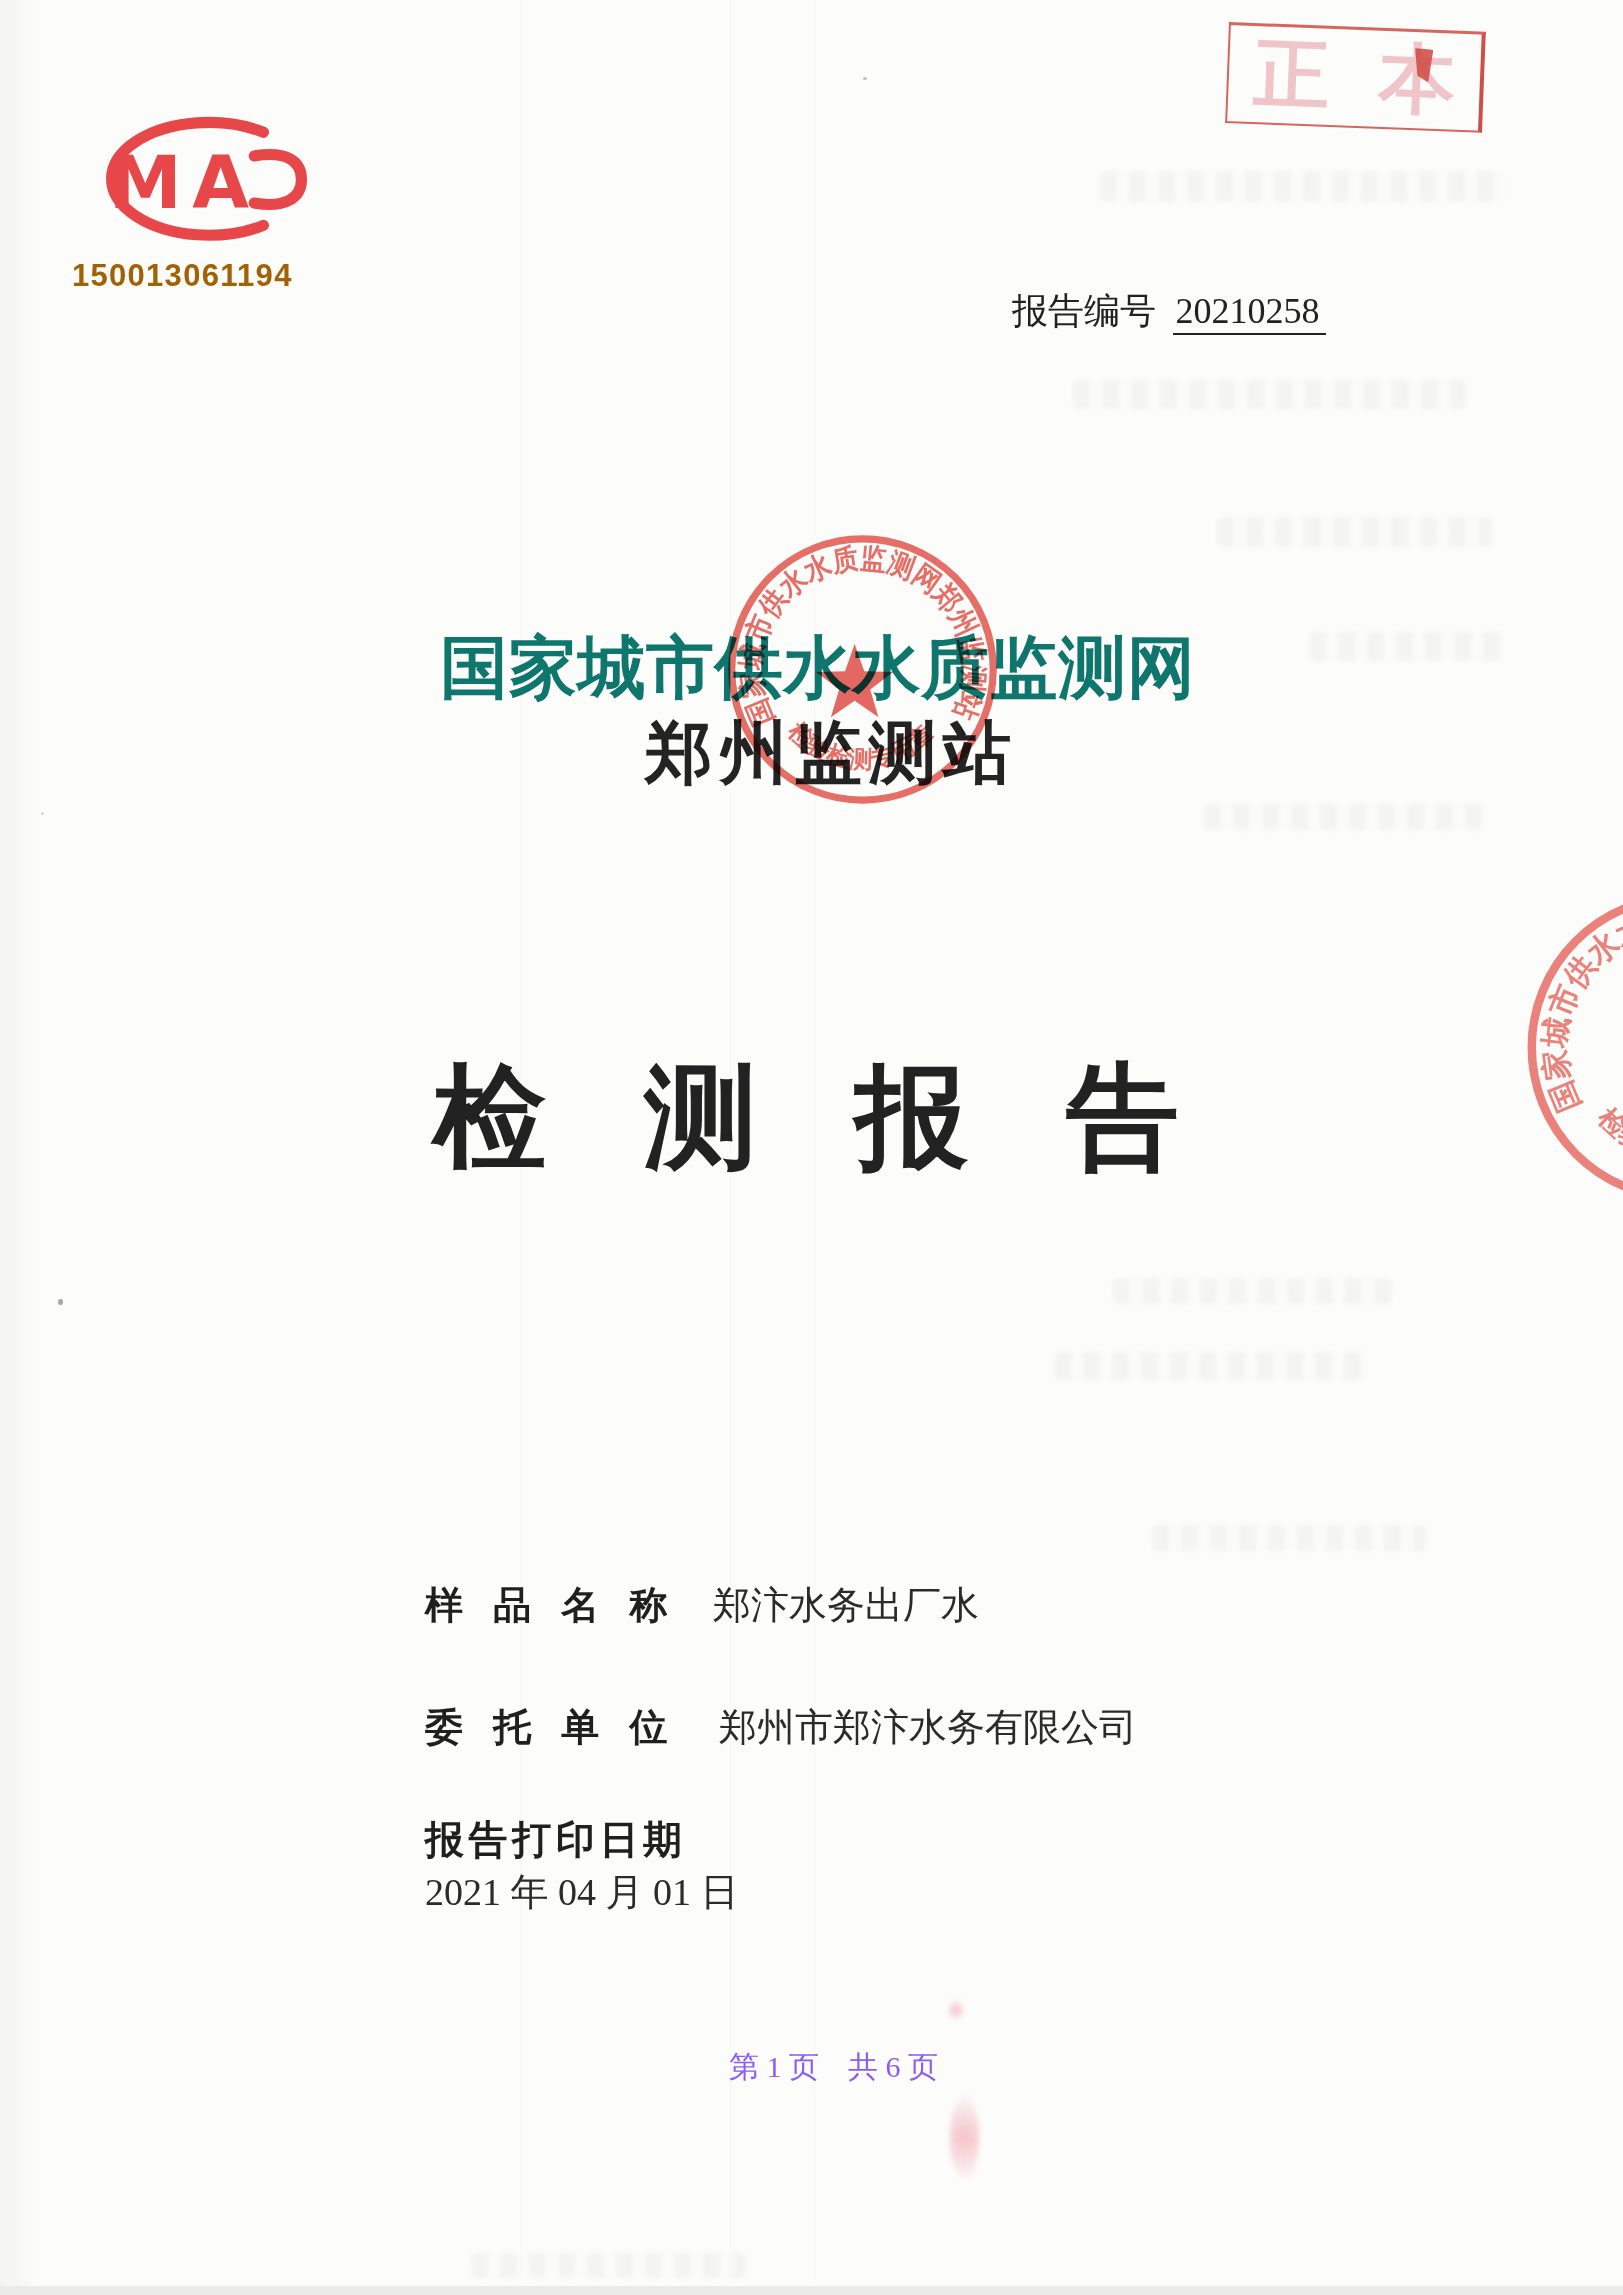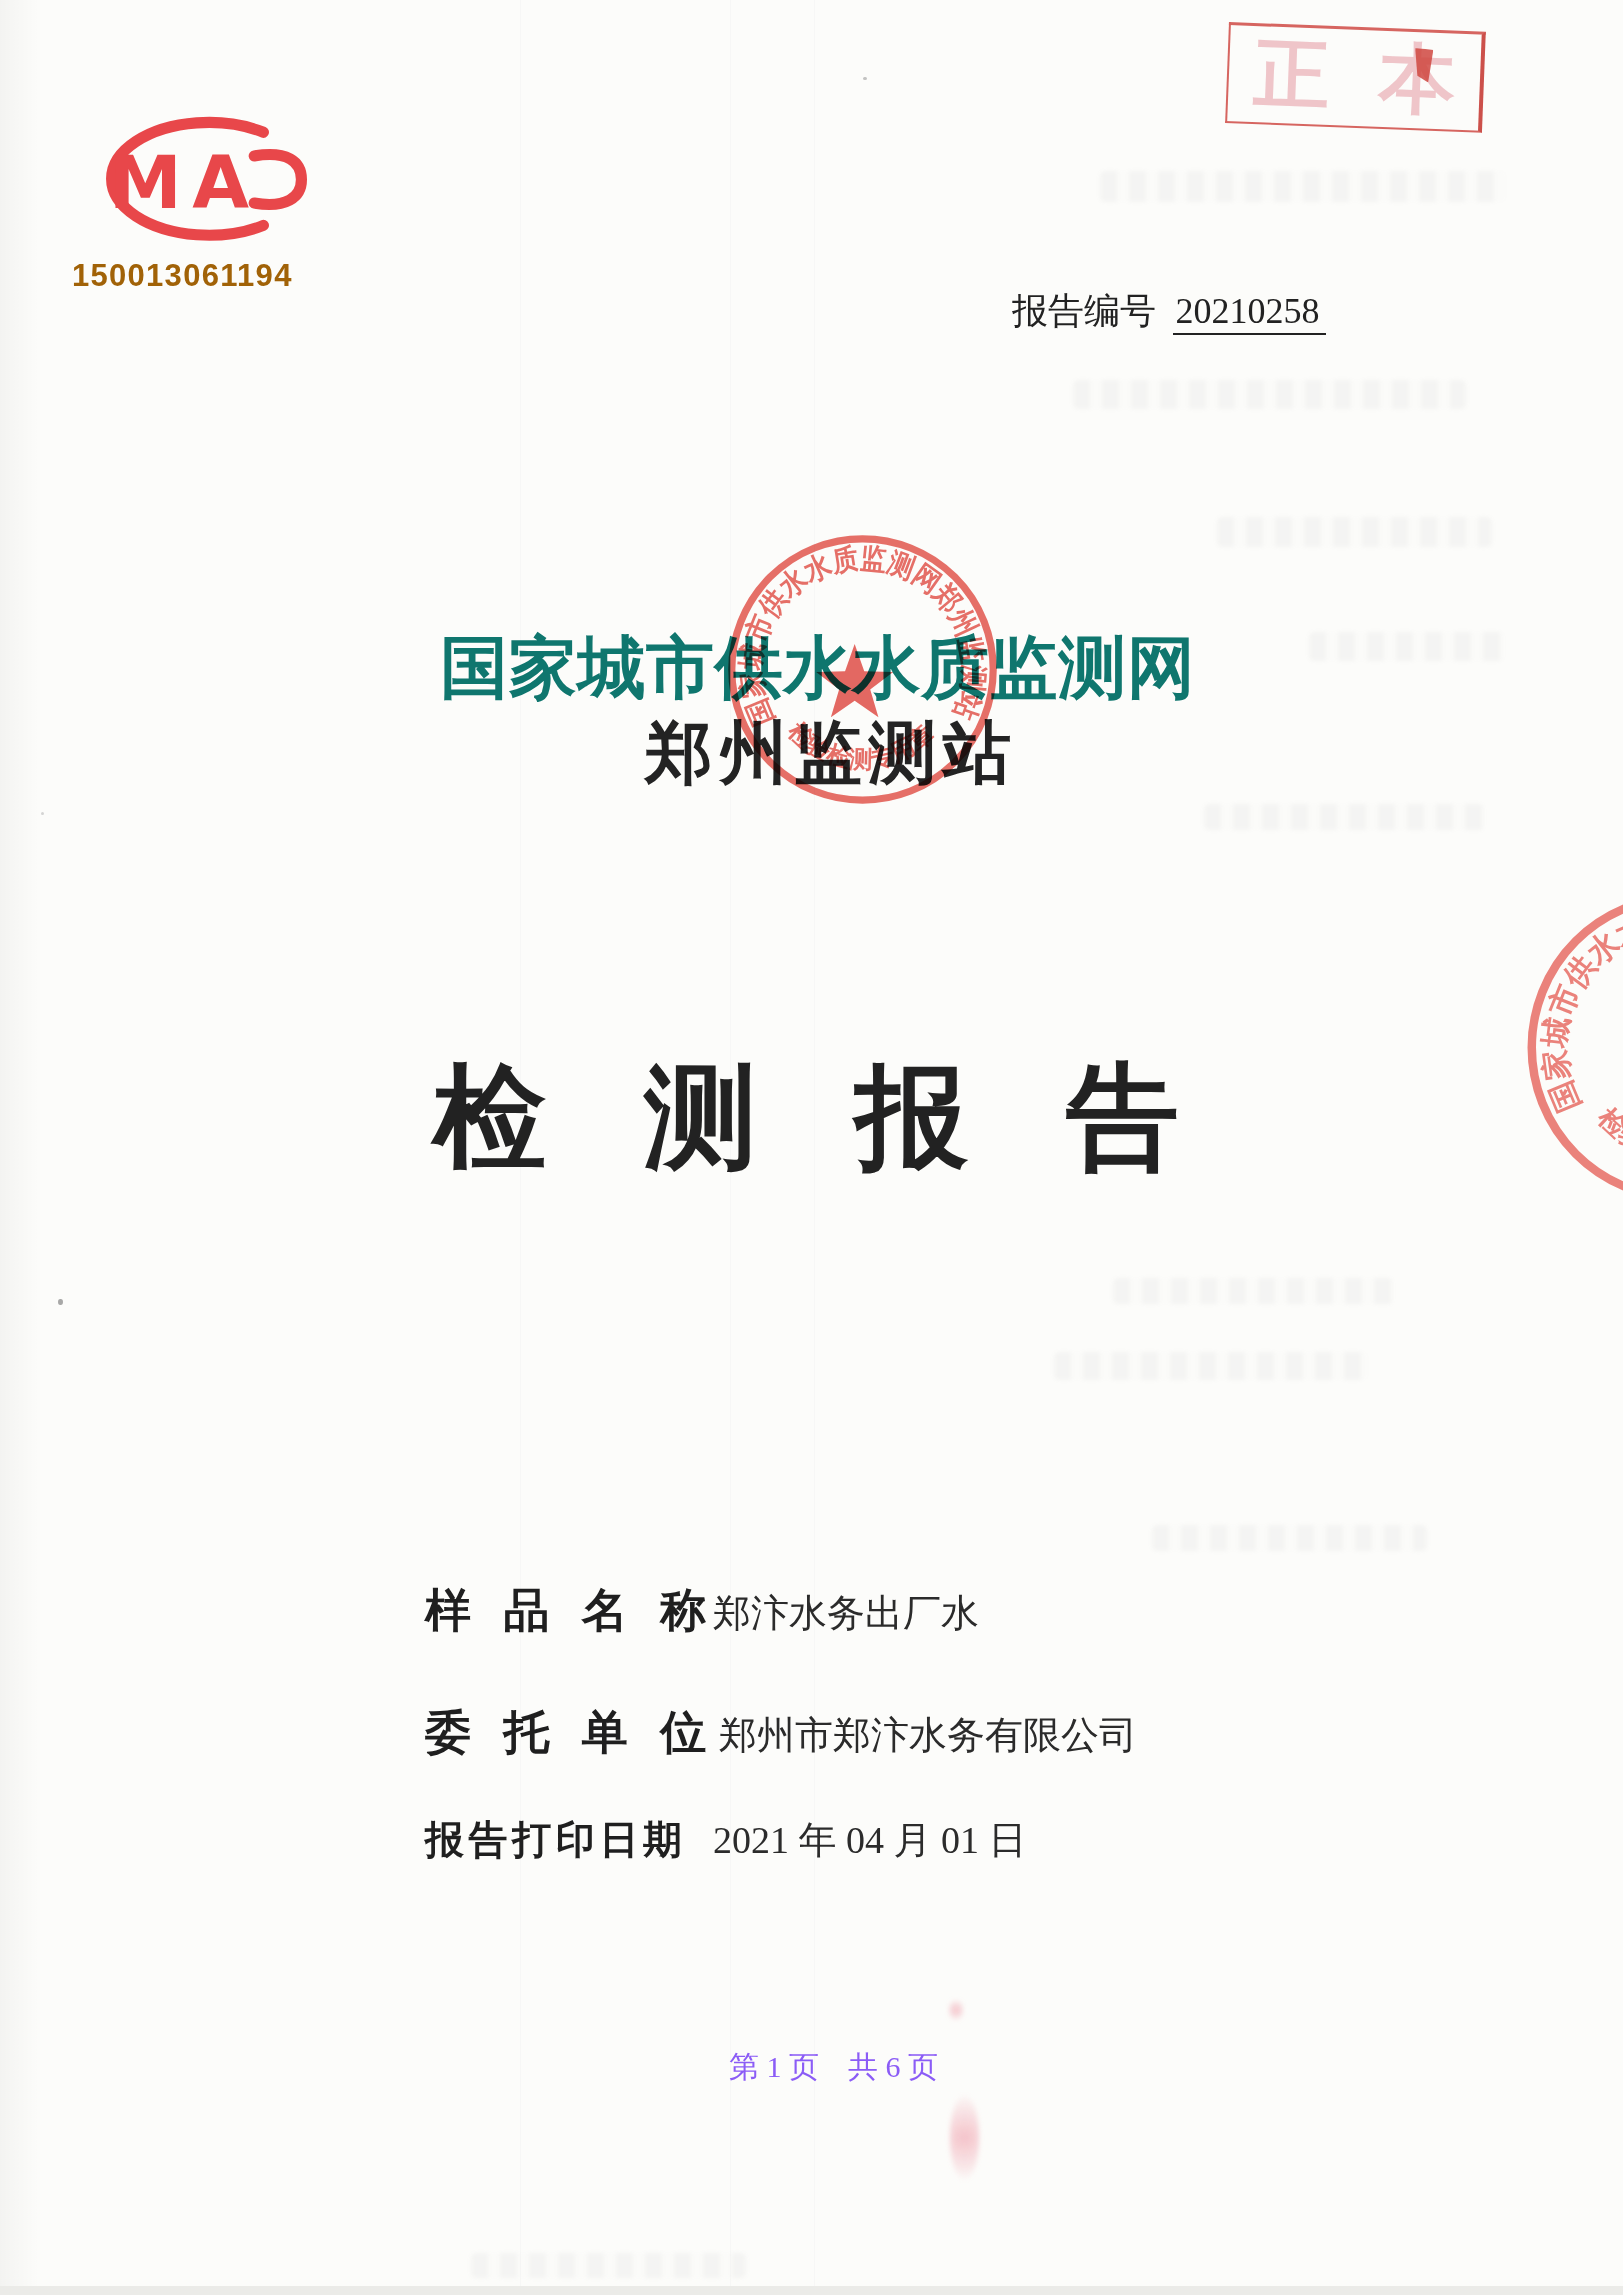--- a/index.html
+++ b/index.html
@@ -53,27 +53,27 @@
   .doc-title{position:absolute;left:433px;top:1042px;font-size:113px;font-weight:700;
     letter-spacing:98px;white-space:nowrap;color:#222;}
 
   
   .seal{position:absolute;mix-blend-mode:multiply;pointer-events:none;}
   .seal-main{left:722px;top:529px;opacity:.85;}
   .seal-edge{left:1467px;top:838px;opacity:.8;}
 
   
   .row{position:absolute;left:425px;display:flex;align-items:baseline;white-space:nowrap;}
-  .row .lbl{display:inline-block;width:288px;font-weight:700;font-size:46px;
+  .row .lbl{display:inline-block;width:288px;font-weight:700;font-size:38px;
     word-spacing:19.6px;color:#1f1f1f;}
   .row .lbl.tight{font-size:39px;letter-spacing:4.6px;word-spacing:0;}
   .row .val{font-family:"Liberation Serif",serif;font-size:38px;color:#2b2b2b;}
   .row1{top:1580px;}
   .row2{top:1702px;gap:6px;}
-  .row3{top:1813px;}
+  .row3{top:1813px;flex-direction:column;}
 
   
   .footer{position:absolute;left:729px;top:2047px;display:flex;gap:29px;
     font-family:"Liberation Serif",serif;font-size:30px;color:#8b5cf6;}
 
   
   .smudge{position:absolute;height:29px;border-radius:5.2px;filter:blur(2px);opacity:.5;
     background:repeating-linear-gradient(90deg,rgba(128,128,134,.12) 0 17px,rgba(128,128,134,.02) 17px 29px);}
   .pinkblot{position:absolute;border-radius:50%;filter:blur(2.6px);
     background:radial-gradient(circle,rgba(233,110,130,.4),rgba(233,110,130,0));}

